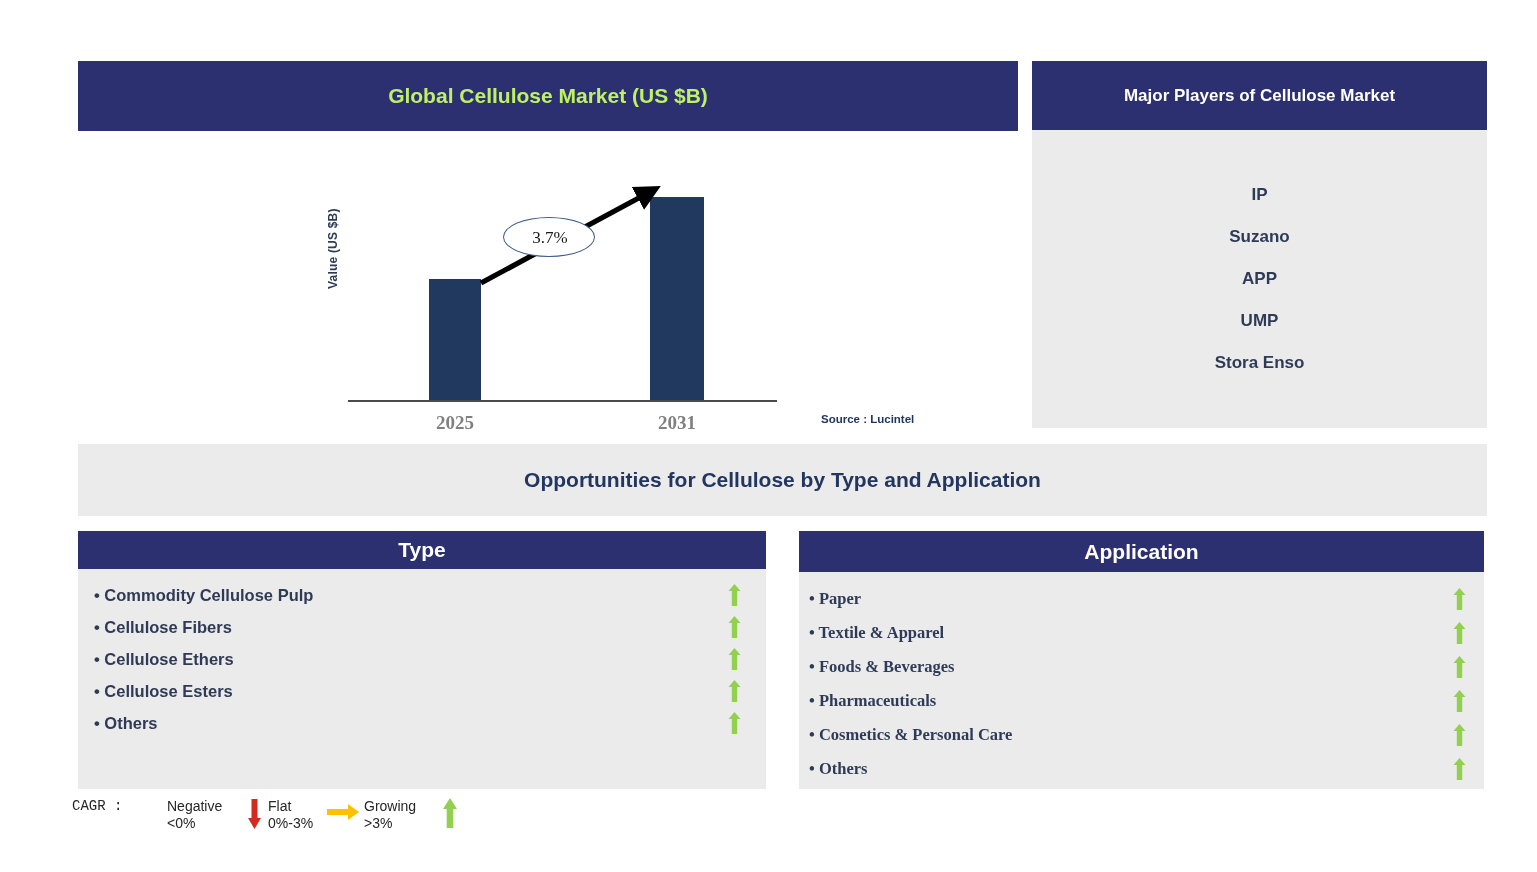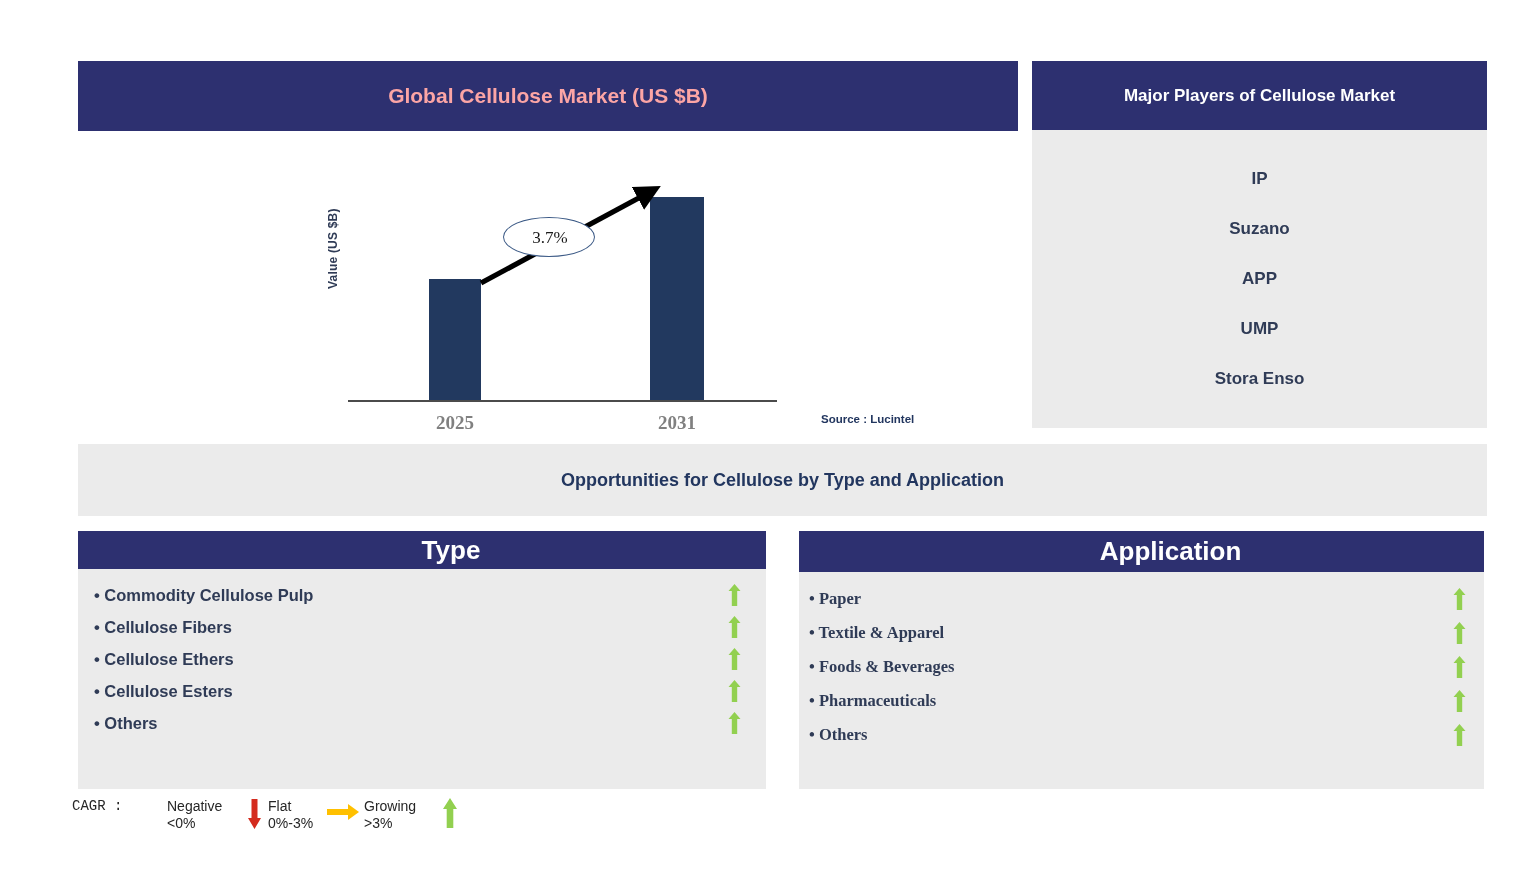--- a/index.html
+++ b/index.html
@@ -51,21 +51,21 @@
     background: #2d3070;
   }
   .chart-header-text {
     position: absolute;
     left: 0;
     top: 0;
     width: 940px;
     height: 70px;
     line-height: 70px;
     text-align: center;
-    color: #fca5a5;
+    color: #bef264;
     font-size: 21px;
     font-weight: bold;
   }
   .chart-body {
     position: absolute;
     left: 0;
     top: 70px;
     width: 940px;
     height: 300px;
     background: #ffffff;
@@ -197,21 +197,20 @@
     position: absolute;
     left: 0;
     top: 69px;
     width: 455px;
     height: 298px;
     background: #ebebeb;
     display: flex;
     flex-direction: column;
     justify-content: center;
     align-items: center;
-    gap: 8px;
   }
   .player-item {
     width: 100%;
     text-align: center;
     font-size: 17px;
     font-weight: bold;
     color: #2f3b56;
     padding: 11px 0;
     box-sizing: border-box;
   }
@@ -226,21 +225,21 @@
     background: #ebebeb;
   }
   .opps-banner-text {
     position: absolute;
     left: 0;
     top: 0;
     width: 1409px;
     height: 72px;
     line-height: 72px;
     text-align: center;
-    font-size: 18px;
+    font-size: 21px;
     font-weight: bold;
     color: #22365f;
   }
 
   
   .panel {
     position: absolute;
   }
   .panel-type  { left: 78px;  top: 531px; width: 688px; height: 258px; }
   .panel-app   { left: 799px; top: 531px; width: 685px; height: 258px; }
@@ -258,23 +257,22 @@
   .panel-header-text {
     position: absolute;
     left: 0;
     top: 0;
     width: 100%;
     height: 100%;
     display: flex;
     align-items: center;
     justify-content: center;
     color: #ffffff;
-    font-size: 26px;
-    font-weight: bold;
-    margin-left: 29px;
+    font-size: 21px;
+    font-weight: bold;
   }
   .panel-body {
     position: absolute;
     left: 0;
     width: 100%;
     background: #ebebeb;
     box-sizing: border-box;
   }
   .panel-type .panel-body { top: 38px; height: 220px; padding: 10px 0 0 0; }
   .panel-app  .panel-body { top: 41px; height: 217px; padding: 10px 0 0 0; }
@@ -470,20 +468,26 @@
         </svg>
       </div>
 
       <div class="panel-row">
         <span class="row-label">• Pharmaceuticals</span>
         <svg class="trend-up" viewBox="0 0 13 22">
           <polygon points="6.5,0 12.5,7 9.2,7 9.2,22 3.8,22 3.8,7 0.5,7" fill="#92d050"></polygon>
         </svg>
       </div>
 
+      <div class="panel-row">
+        <span class="row-label">• Cosmetics &amp; Personal Care</span>
+        <svg class="trend-up" viewBox="0 0 13 22">
+          <polygon points="6.5,0 12.5,7 9.2,7 9.2,22 3.8,22 3.8,7 0.5,7" fill="#92d050"></polygon>
+        </svg>
+      </div>
 
       <div class="panel-row">
         <span class="row-label">• Others</span>
         <svg class="trend-up" viewBox="0 0 13 22">
           <polygon points="6.5,0 12.5,7 9.2,7 9.2,22 3.8,22 3.8,7 0.5,7" fill="#92d050"></polygon>
         </svg>
       </div>
 
     </div>
   </div>

